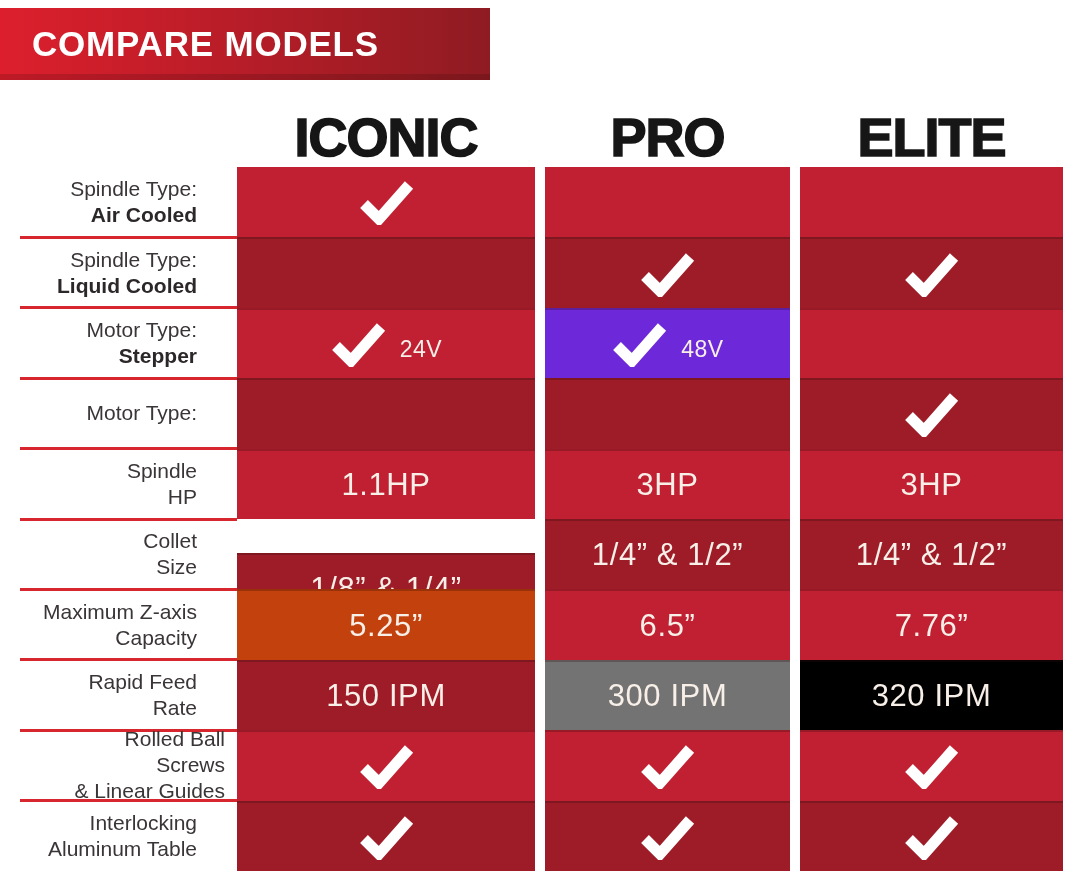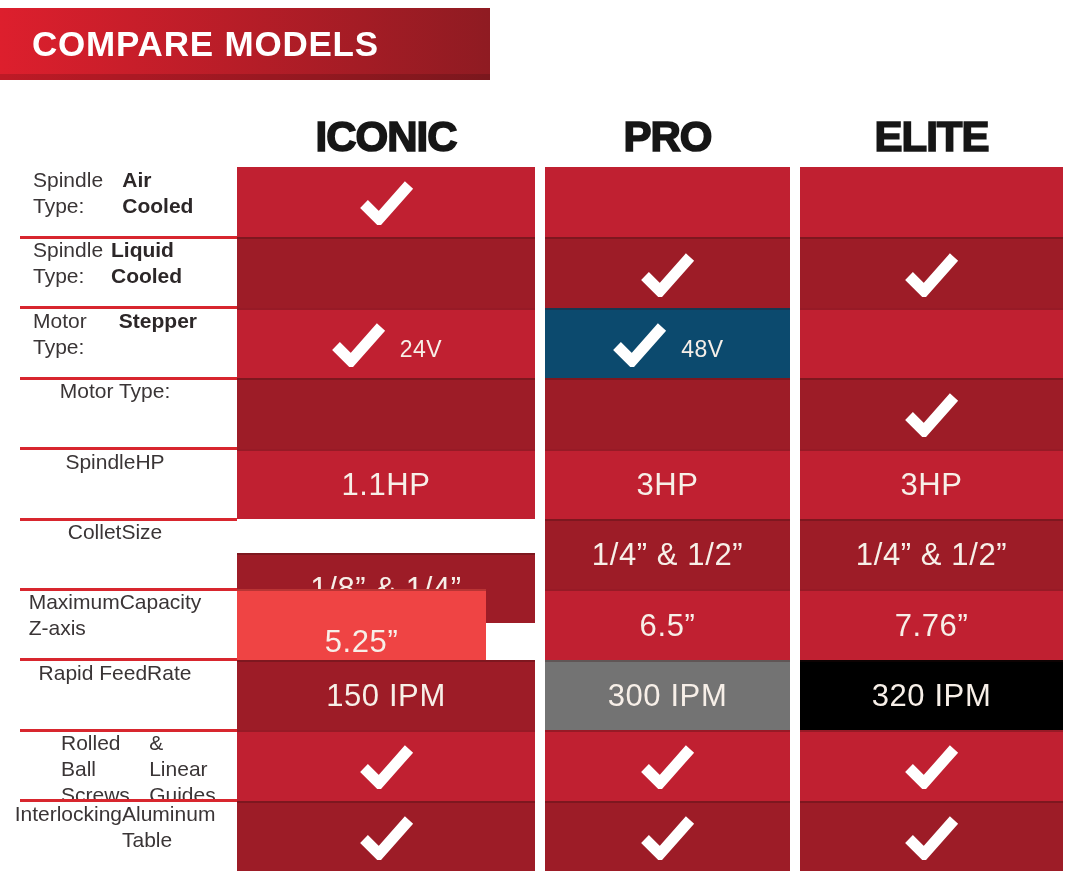--- a/index.html
+++ b/index.html
@@ -12,26 +12,26 @@
     position:absolute;left:0;top:8px;width:490px;height:72px;
     display:flex;align-items:center;box-sizing:border-box;padding-left:30px;
     box-shadow: inset 0 -6px 0 rgba(0,0,0,0.14);
   }
   .banner-text{
     color:#ffffff;font-size:35px;font-weight:700;letter-spacing:.8px;
   }
   .model-header{
     position:absolute;top:108px;height:58px;
     display:flex;align-items:center;justify-content:center;
-    font-size:42px;font-weight:700;letter-spacing:-1px;color:#161616;
+    font-size:54px;font-weight:700;letter-spacing:-1px;color:#161616;
     -webkit-text-stroke:1.6px #161616;
   }
   .label-cell{
     position:absolute;left:0;width:197px;box-sizing:border-box;
-    padding-left:33px;display:flex;flex-direction:row;justify-content:center;
+    padding-left:33px;display:flex;flex-direction:column;justify-content:center;text-align:right;
   }
   .label-line{font-size:21px;line-height:26px;color:#3a3536;}
   .label-line.bold{font-weight:700;color:#2c2728;}
   .label-sep{position:absolute;height:3px;left:20px;width:217px;}
   .cell{
     position:absolute;display:flex;align-items:center;justify-content:center;
     box-sizing:border-box;
   }
   .cell.banded{border-top:2px solid rgba(45,10,12,0.28);}
   .check-wrap{display:flex;align-items:flex-end;}
@@ -99,21 +99,21 @@
     <div class="cell banded" style="left: 237px; width: 298px; top: 307.8px; height: 70.4px; background: rgb(192, 32, 49);">
       <div class="check-wrap">
         <span class="check-icon">
           <svg width="57" height="46" viewBox="0 0 57 46" xmlns="http://www.w3.org/2000/svg">
      <path d="M6 25 L21 40 L51 6" fill="none" stroke="#ffffff" stroke-width="11"></path>
    </svg>
         </span>
         <span class="volt-note">24V</span>
       </div>
     </div>
-    <div class="cell banded" style="left: 545px; width: 245px; top: 307.8px; height: 70.4px; background: #0c4a6e;">
+    <div class="cell banded" style="left: 545px; width: 245px; top: 307.8px; height: 70.4px; background: #6d28d9;">
       <div class="check-wrap">
         <span class="check-icon">
           <svg width="57" height="46" viewBox="0 0 57 46" xmlns="http://www.w3.org/2000/svg">
      <path d="M6 25 L21 40 L51 6" fill="none" stroke="#ffffff" stroke-width="11"></path>
    </svg>
         </span>
         <span class="volt-note">48V</span>
       </div>
     </div>
     <div class="cell banded" style="left: 800px; width: 263px; top: 307.8px; height: 70.4px; background: rgb(192, 32, 49);"></div>
@@ -158,21 +158,21 @@
       <span class="cell-value">1/4” &amp; 1/2”</span>
     </div>
     <div class="cell banded" style="left: 800px; width: 263px; top: 519px; height: 70.4px; background: rgb(157, 28, 39);">
       <span class="cell-value">1/4” &amp; 1/2”</span>
     </div>
     <div class="label-cell" style="top: 589.4px; height: 70.4px;">
       <div class="label-line">Maximum Z-axis</div>
       <div class="label-line">Capacity</div>
     </div>
     <div class="label-sep" style="top: 658.3px; background: rgb(216, 38, 46);"></div>
-    <div class="cell banded" style="left: 237px; width: 249px; top: 589.4px; height: 70.4px; background: #ef4444; align-items: flex-end;">
+    <div class="cell banded" style="left: 237px; width: 298px; top: 589.4px; height: 70.4px; background: #c2410c;">
       <span class="cell-value">5.25”</span>
     </div>
     <div class="cell banded" style="left: 545px; width: 245px; top: 589.4px; height: 70.4px; background: rgb(192, 32, 49);">
       <span class="cell-value">6.5”</span>
     </div>
     <div class="cell banded" style="left: 800px; width: 263px; top: 589.4px; height: 70.4px; background: rgb(192, 32, 49);">
       <span class="cell-value">7.76”</span>
     </div>
     <div class="label-cell" style="top: 659.8px; height: 70.4px;">
       <div class="label-line">Rapid Feed</div>

